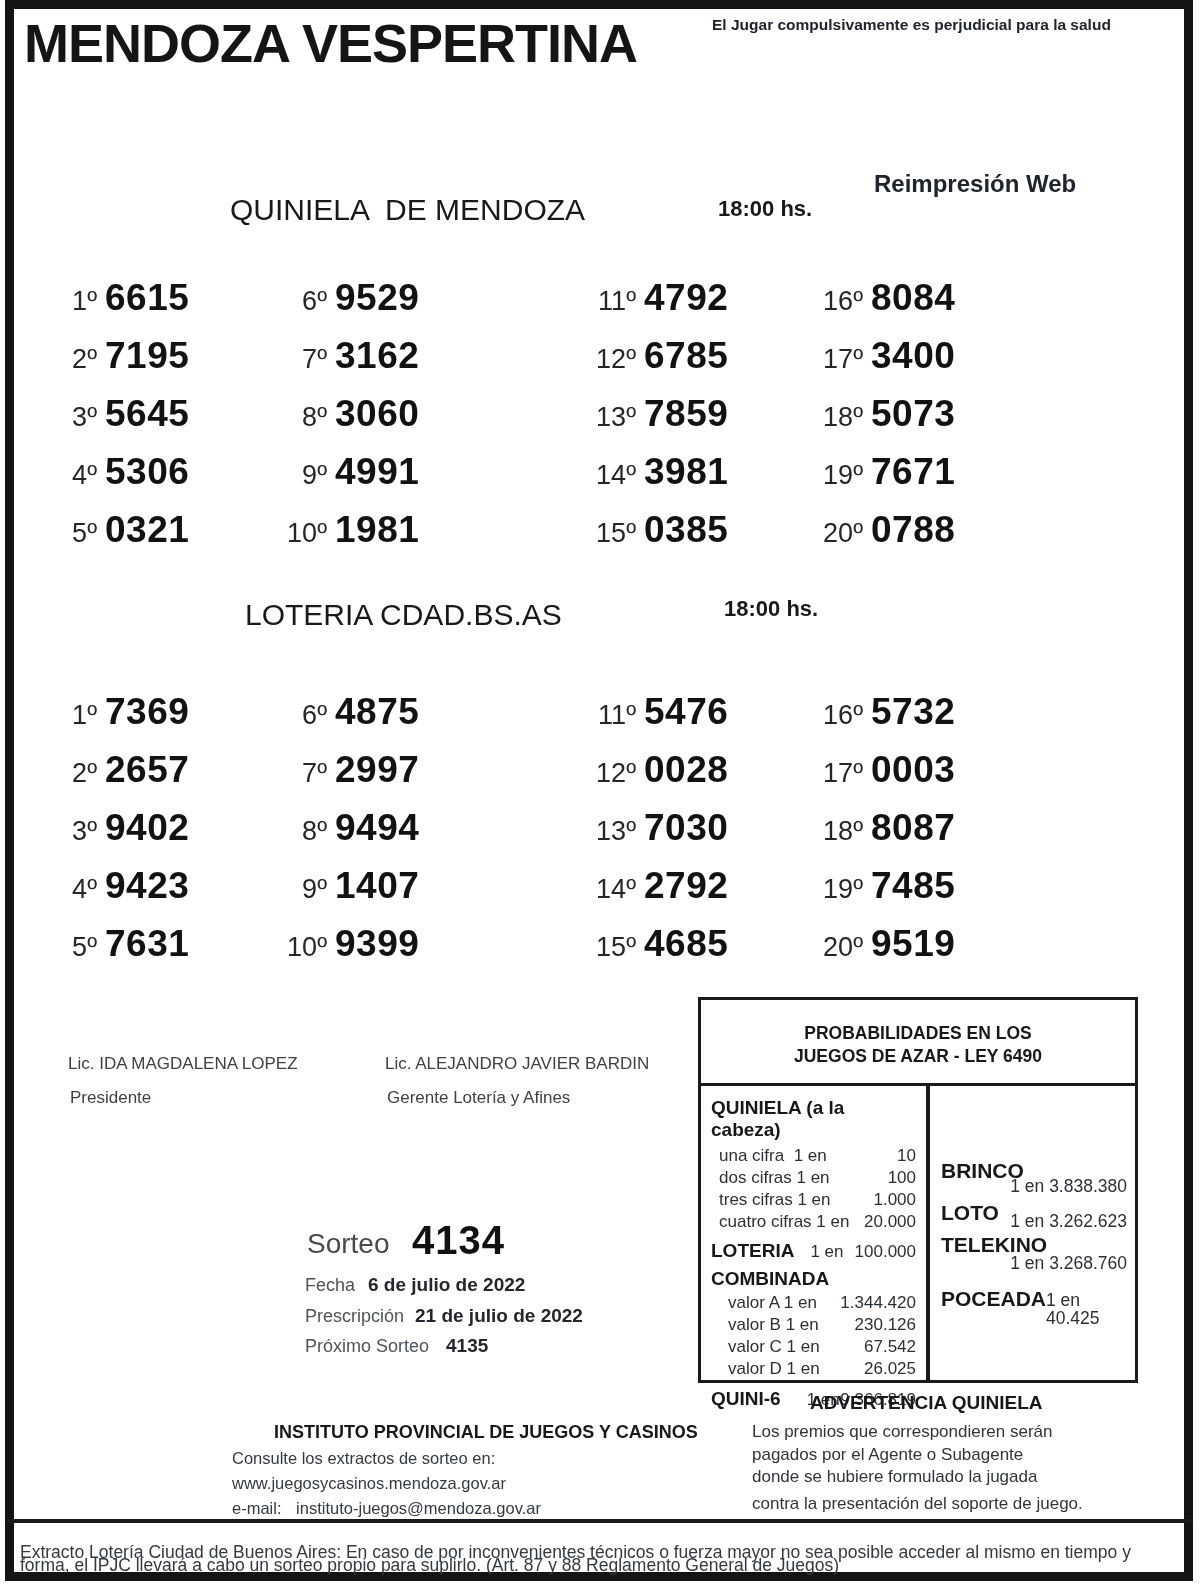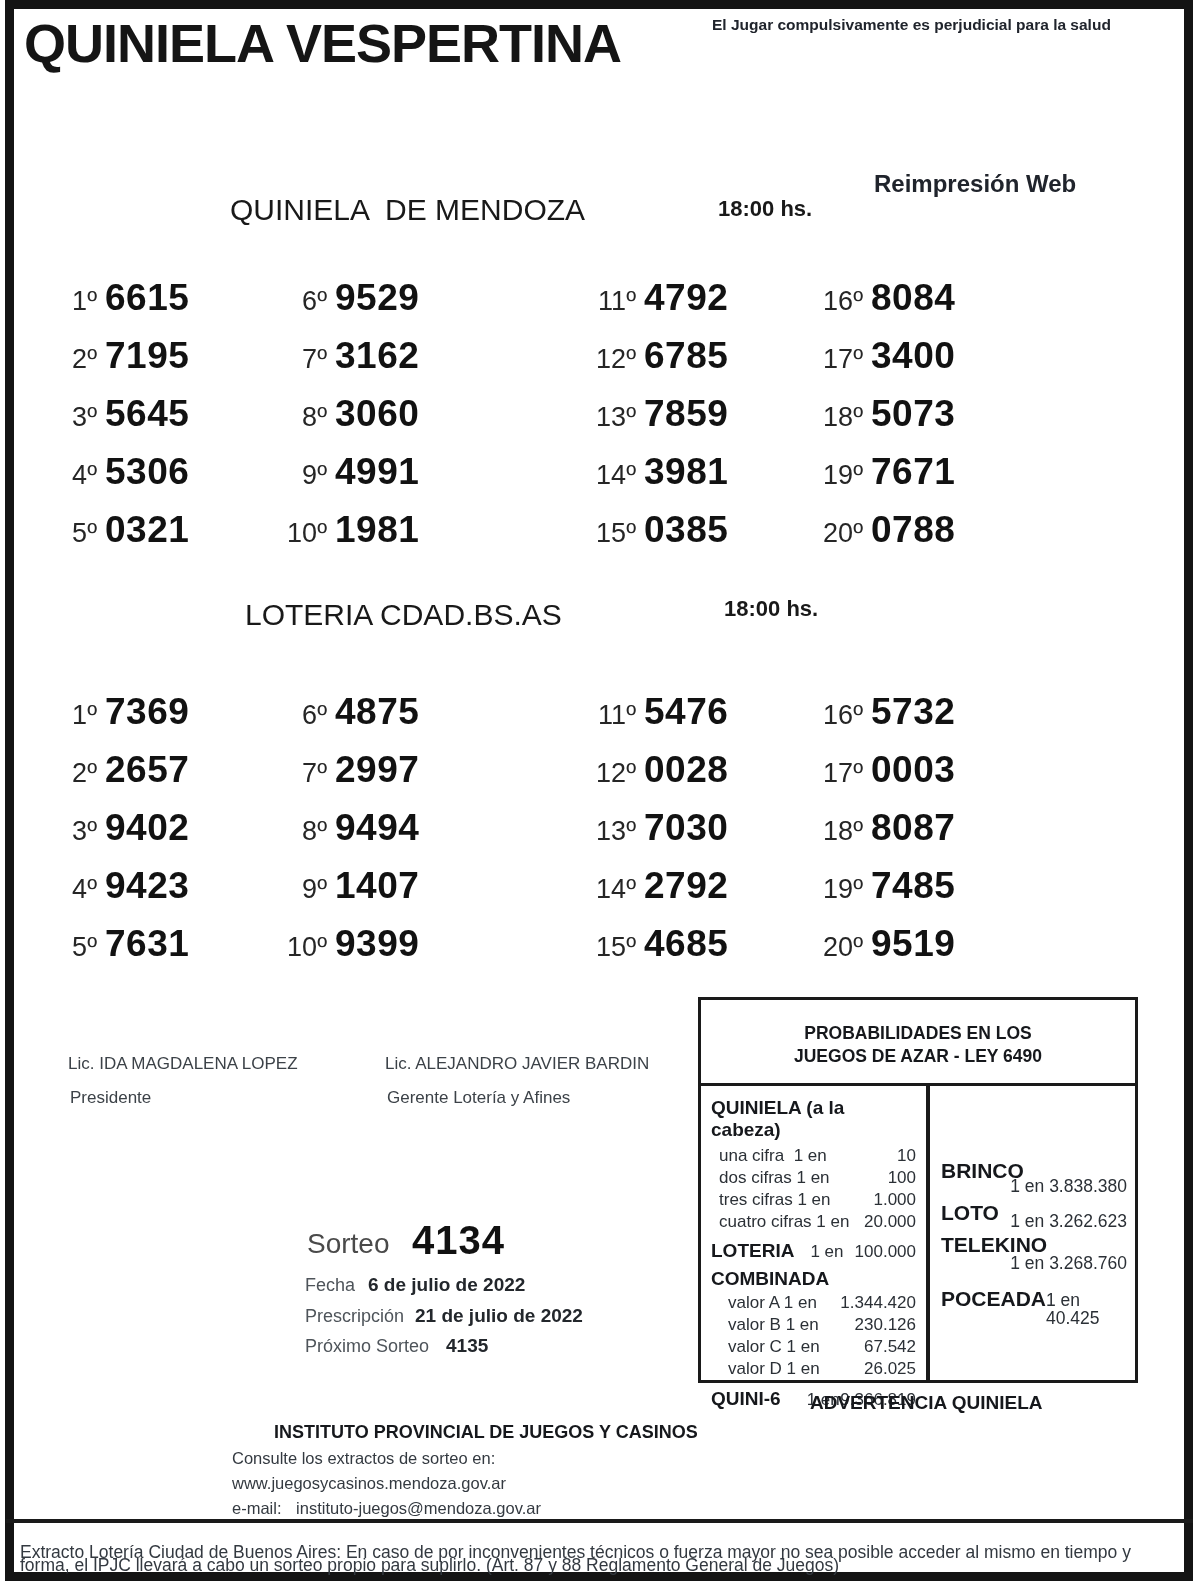--- a/index.html
+++ b/index.html
@@ -66,21 +66,21 @@
   
   .divline{left:6px;top:1519px;width:1187px;height:4px;background:#1a1a1a;}
   .foot-line{font-size:17.5px;color:#333940;}
 </style>
 </head>
 <body>
 
 <div class="page">
   <div class="frame"></div>
 
-  <div class="abs doc-title">QUINIELA VESPERTINA</div>
+  <div class="abs doc-title">MENDOZA VESPERTINA</div>
   <div class="abs health">El Jugar compulsivamente es perjudicial para la salud</div>
 
   <div class="abs sec-name pre" style="left:230px;top:193px;">QUINIELA  DE MENDOZA</div>
   <div class="abs sec-time" style="left:718px;top:196px;">18:00 hs.</div>
   <div class="abs reprint">Reimpresión Web</div>
 
   <div class="grid" style="top:270px;left:0;">
     <div class="gcol colA">
       <div class="rrow">
           <span class="pos wA">1º</span>
@@ -345,20 +345,26 @@
   <div class="abs sorteo-label">Sorteo</div>
   <div class="abs sorteo-num">4134</div>
   <span class="abs dlabel" style="left:305px;top:1275px;">Fecha</span>
   <span class="abs dvalue" style="left:368px;top:1274px;">6 de julio de 2022</span>
   <span class="abs dlabel" style="left:305px;top:1306px;">Prescripción</span>
   <span class="abs dvalue" style="left:415px;top:1305px;">21 de julio de 2022</span>
   <span class="abs dlabel" style="left:305px;top:1336px;">Próximo Sorteo</span>
   <span class="abs dvalue" style="left:446px;top:1335px;">4135</span>
 
   <div class="abs adv-title">ADVERTENCIA QUINIELA</div>
+  <div class="abs" style="left:752px;top:1421px;width:400px;">
+    <div class="adv-line">Los premios que correspondieren serán</div>
+    <div class="adv-line">pagados por el Agente o Subagente</div>
+    <div class="adv-line">donde se hubiere formulado la jugada</div>
+    <div class="adv-line" style="margin-top:4px;">contra la presentación del soporte de juego.</div>
+  </div>
 
   <div class="abs inst-name">INSTITUTO PROVINCIAL DE JUEGOS Y CASINOS</div>
   <div class="abs inst-line" style="left:232px;top:1449px;">Consulte los extractos de sorteo en:</div>
   <div class="abs inst-line" style="left:232px;top:1474px;">www.juegosycasinos.mendoza.gov.ar</div>
   <div class="abs inst-line" style="left:232px;top:1499px;">
     <span>e-mail:</span>
     <span style="margin-left:10px;">instituto-juegos@mendoza.gov.ar</span>
   </div>
 
   <div class="abs divline"></div>

